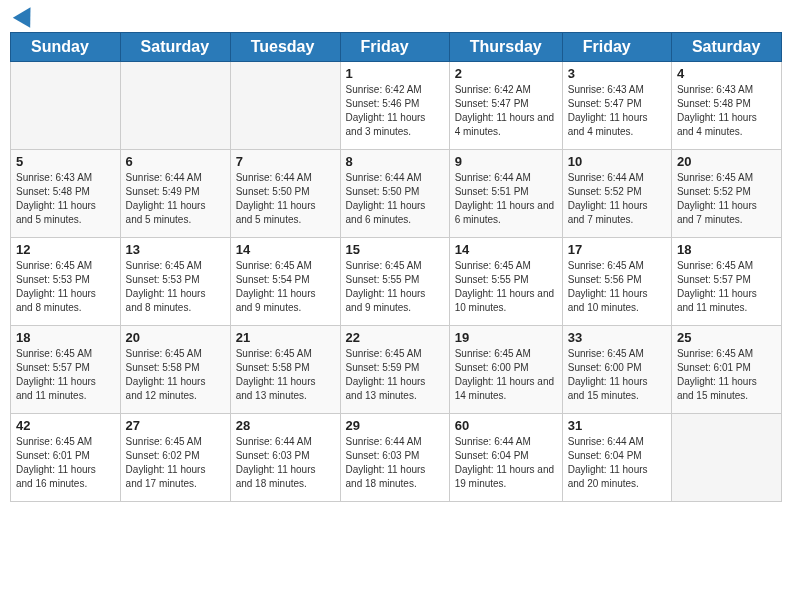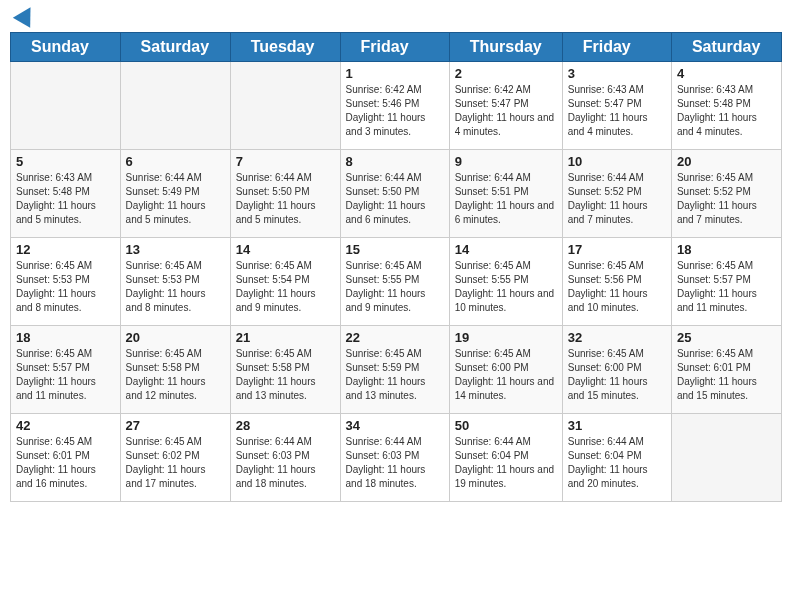--- a/index.html
+++ b/index.html
@@ -225,21 +225,21 @@
         </td>
         <td>
           <div class="day-number">22</div>
           <div class="day-info">Sunrise: 6:45 AM<br>Sunset: 5:59 PM<br>Daylight: 11 hours and 13 minutes.</div>
         </td>
         <td>
           <div class="day-number">19</div>
           <div class="day-info">Sunrise: 6:45 AM<br>Sunset: 6:00 PM<br>Daylight: 11 hours and 14 minutes.</div>
         </td>
         <td>
-          <div class="day-number">32</div>
+          <div class="day-number">33</div>
           <div class="day-info">Sunrise: 6:45 AM<br>Sunset: 6:00 PM<br>Daylight: 11 hours and 15 minutes.</div>
         </td>
         <td>
           <div class="day-number">25</div>
           <div class="day-info">Sunrise: 6:45 AM<br>Sunset: 6:01 PM<br>Daylight: 11 hours and 15 minutes.</div>
         </td>
       </tr>
       <tr>
         <td>
           <div class="day-number">42</div>
@@ -247,25 +247,25 @@
         </td>
         <td>
           <div class="day-number">27</div>
           <div class="day-info">Sunrise: 6:45 AM<br>Sunset: 6:02 PM<br>Daylight: 11 hours and 17 minutes.</div>
         </td>
         <td>
           <div class="day-number">28</div>
           <div class="day-info">Sunrise: 6:44 AM<br>Sunset: 6:03 PM<br>Daylight: 11 hours and 18 minutes.</div>
         </td>
         <td>
-          <div class="day-number">34</div>
+          <div class="day-number">29</div>
           <div class="day-info">Sunrise: 6:44 AM<br>Sunset: 6:03 PM<br>Daylight: 11 hours and 18 minutes.</div>
         </td>
         <td>
-          <div class="day-number">50</div>
+          <div class="day-number">60</div>
           <div class="day-info">Sunrise: 6:44 AM<br>Sunset: 6:04 PM<br>Daylight: 11 hours and 19 minutes.</div>
         </td>
         <td>
           <div class="day-number">31</div>
           <div class="day-info">Sunrise: 6:44 AM<br>Sunset: 6:04 PM<br>Daylight: 11 hours and 20 minutes.</div>
         </td>
         <td class="empty"></td>
       </tr>
     </tbody>
 </table>

